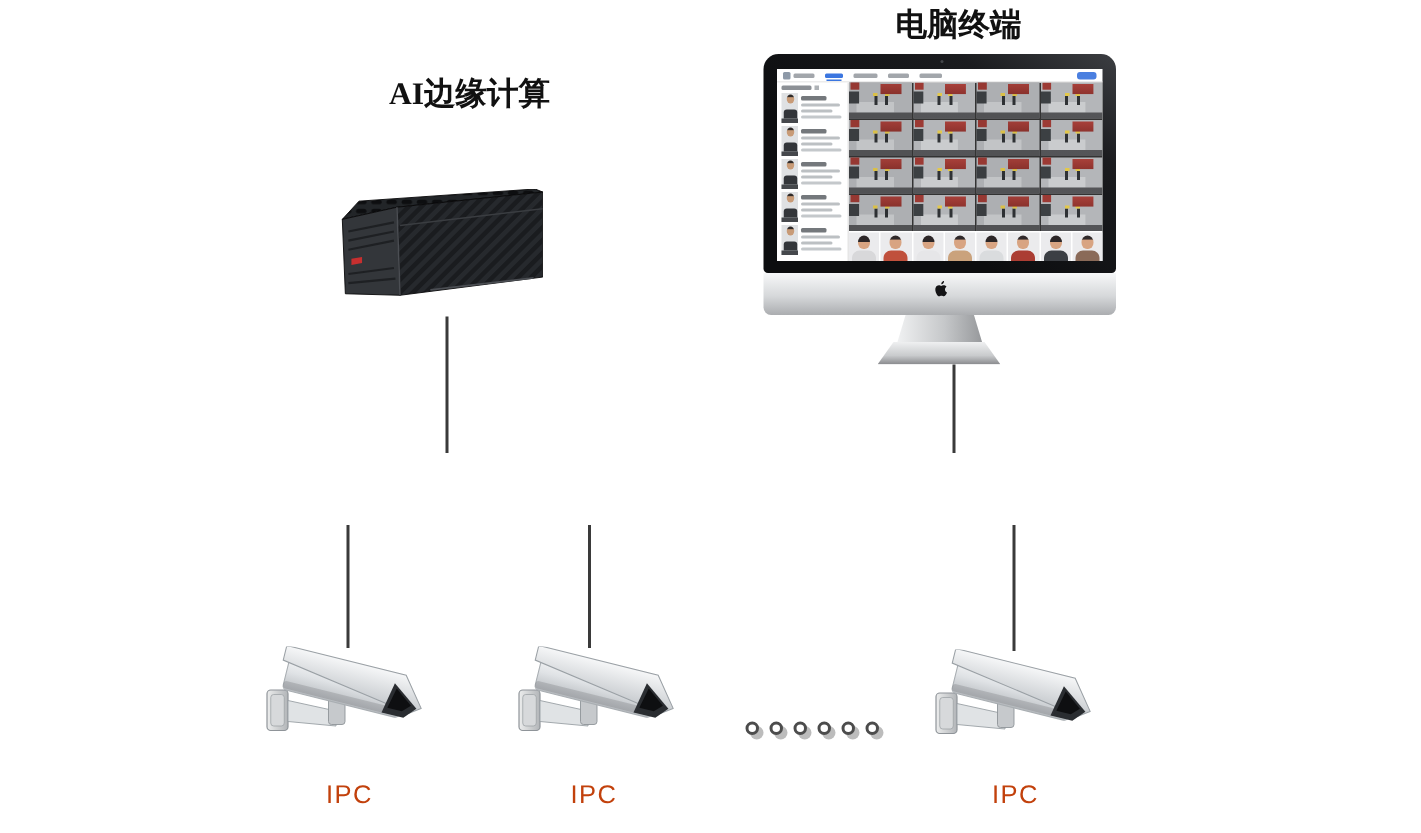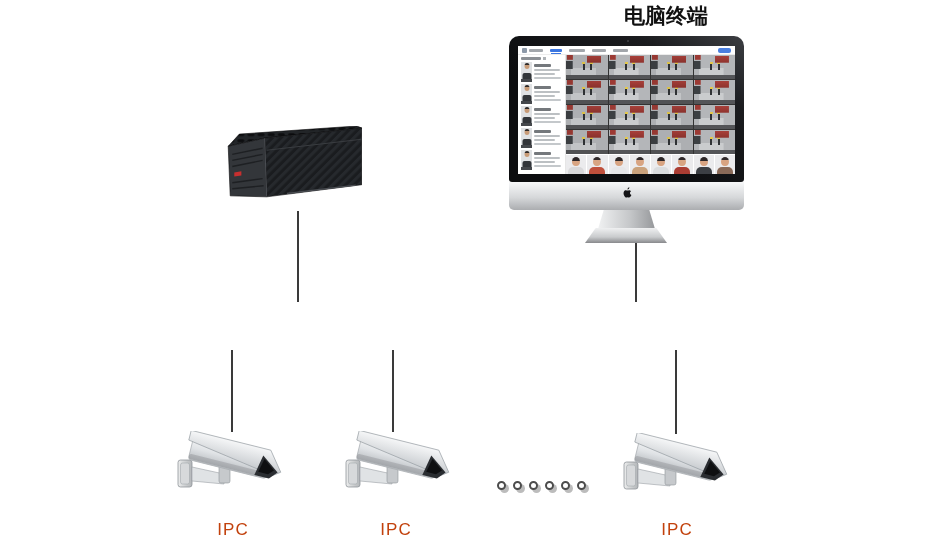--- a/index.html
+++ b/index.html
@@ -2,21 +2,21 @@
 <html><head>
 <meta charset="utf-8">
 <style>
   html,body{margin:0;padding:0;background:#fff;}
   .stage{position:relative;width:947px;height:555px;background:#ffffff;overflow:hidden;
          font-family:"Liberation Sans",sans-serif;}
 
   
   .cjk-title{position:absolute;text-align:center;font-family:"Liberation Serif",serif;
              font-weight:bold;font-size:21px;color:#111;}
-  .lbl-terminal{left:581px;top:2px;width:170px;}
+  .lbl-terminal{left:554px;top:2px;width:170px;}
   .lbl-edge{left:228px;top:48px;width:170px;}
   .ipc-label{position:absolute;top:520px;width:90px;text-align:center;
              font-size:17px;letter-spacing:1px;color:#c2410c;}
   #ipc1{left:188px;} #ipc2{left:351px;} #ipc3{left:632px;}
 
   
   .vline{position:absolute;width:2px;background:#3a3a3a;}
   #l-edge{left:297px;top:211px;height:91px;}
   #l-pc{left:635px;top:243px;height:59px;}
   #l-cam1{left:231px;top:350px;height:82px;}
@@ -160,20 +160,21 @@
       </symbol>
       <symbol id="appleLogo" viewBox="0 0 14 16">
         <path fill="#141416" d="M9.4 3.3c.4-.5.7-1.2.6-1.9-.6 0-1.3.4-1.7.9-.4.4-.7 1.1-.6 1.8.6.1 1.3-.3 1.7-.8z"></path>
         <path fill="#141416" d="M10.8 8.6c0-1.5 1.2-2.2 1.3-2.3-.7-1-1.8-1.2-2.2-1.2-.9-.1-1.8.5-2.3.5-.5 0-1.2-.5-2-.5-1 0-2 .6-2.5 1.5-1.1 1.9-.3 4.7.8 6.2.5.8 1.1 1.6 1.9 1.6.8 0 1.1-.5 2-.5.9 0 1.2.5 2 .5.8 0 1.4-.8 1.9-1.5.6-.9.8-1.7.8-1.8-.1 0-1.7-.6-1.7-2.5z"></path>
       </symbol>
     </defs>
   </svg>
 
   
   <div class="cjk-title lbl-terminal">电脑终端</div>
+  <div class="cjk-title lbl-edge">AI边缘计算</div>
 
   
   <div class="monitor">
     <div class="cam-dot"></div>
     <div class="screen">
       <div class="toolbar">
         <span class="tb-item"></span>
       <span class="tb-item"></span>
           <span class="tb-item"></span>
           <span class="tb-item"></span>

